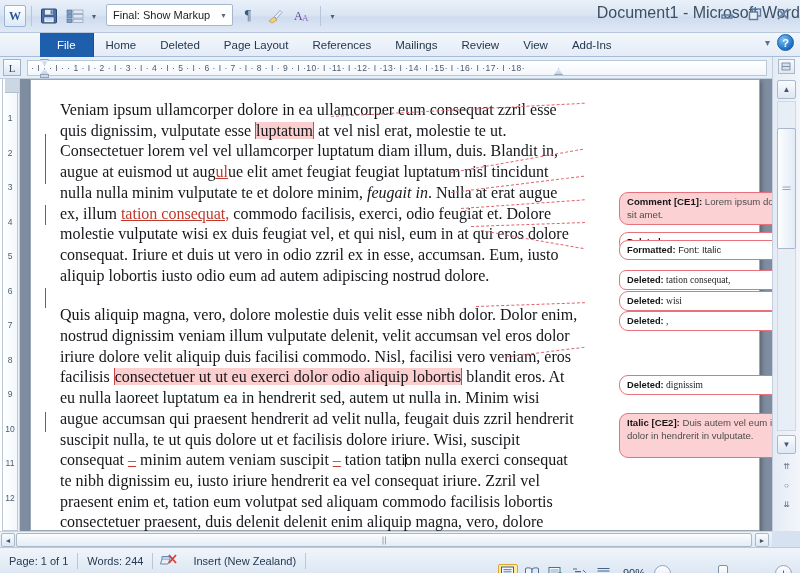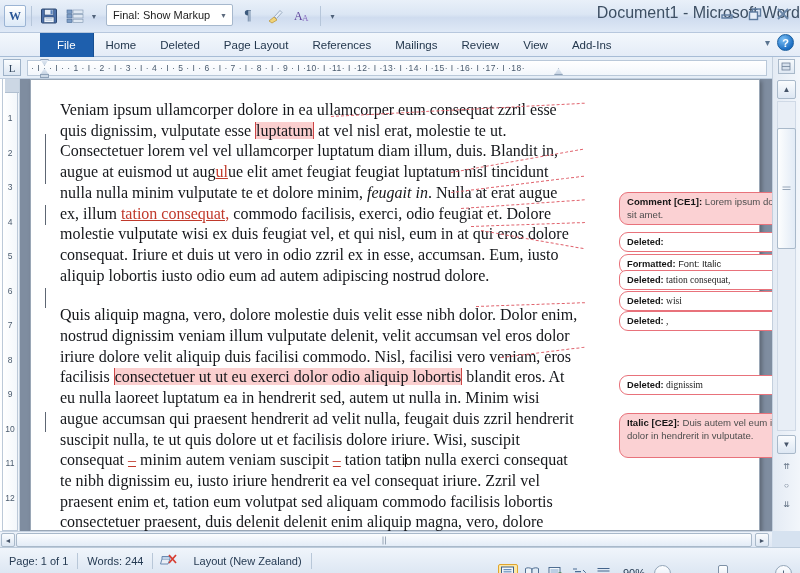--- a/index.html
+++ b/index.html
@@ -365,21 +365,21 @@
       <div class="leader" style="left:420px;top:112px;width:134px;transform:rotate(-7deg);transform-origin:left center;"></div>
       <div class="leader" style="left:430px;top:128px;width:124px;transform:rotate(-4deg);transform-origin:left center;"></div>
       <div class="leader" style="left:440px;top:146px;width:114px;transform:rotate(-2deg);transform-origin:left center;"></div>
       <div class="leader" style="left:450px;top:150px;width:104px;transform:rotate(10deg);transform-origin:left center;"></div>
       <div class="leader" style="left:445px;top:226px;width:109px;transform:rotate(-2deg);transform-origin:left center;"></div>
       <div class="leader" style="left:470px;top:277px;width:84px;transform:rotate(-7deg);transform-origin:left center;"></div>
 
       <div class="balloons" id="balloons">
           <div class="balloon comment" style="top: 112px; min-height: 32px;"><b>Comment [CE1]:</b><span> Lorem ipsum dolor sit amet.</span></div>
           <div class="balloon" style="top: 152px; min-height: 19px;"><b>Deleted:</b><span></span></div>
-          <div class="balloon" style="top: 174px; min-height: 19px;"><b>Formatted:</b><span> Font: Italic</span></div>
+          <div class="balloon" style="top: 160px; min-height: 19px;"><b>Formatted:</b><span> Font: Italic</span></div>
           <div class="balloon" style="top: 190px; min-height: 19px; border-radius: 7px;"><b>Deleted:</b><span class="sm"> tation consequat,</span></div>
           <div class="balloon" style="top: 211px; min-height: 19px;"><b>Deleted:</b><span class="sm"> wisi</span></div>
           <div class="balloon" style="top: 231px; min-height: 19px;"><b>Deleted:</b><span class="sm"> ,</span></div>
           <div class="balloon" style="top: 295px; min-height: 19px;"><b>Deleted:</b><span class="sm"> dignissim</span></div>
           <div class="balloon comment" style="top: 333px; min-height: 45px;"><b>Italic [CE2]:</b><span> Duis autem vel eum iriure dolor in hendrerit in vulputate.</span></div>
         </div>
     </div>
   </div>
 
   <div class="vscroll">
@@ -431,21 +431,21 @@
     <div class="sb-sep"></div>
     <div class="sb-item">Words: 244</div>
     <div class="sb-sep"></div>
     <div class="sb-item" style="padding:0 6px">
       <svg width="19" height="16" viewBox="0 0 19 16">
         <path d="M1.5 11 L9 11 L11 6 L3 6 Z" fill="#e9eef6" stroke="#5d7fa8" stroke-width="0.9"></path>
         <path d="M3 6 L3 3.5 L11 3.5 L11 6" fill="#bfd3ea" stroke="#5d7fa8" stroke-width="0.9"></path>
         <path d="M10 2 L17 10 M17 2 L10 10" stroke="#d73b2f" stroke-width="1.7" fill="none"></path>
       </svg>
     </div>
-    <div class="sb-item">Layout (New Zealand)</div>
+    <div class="sb-item">Insert (New Zealand)</div>
     <div class="sb-sep"></div>
 
     <div class="sb-right">
       <div class="viewbtn active">
         <svg width="15" height="14" viewBox="0 0 15 14">
           <rect x="1.5" y="1" width="12" height="12" fill="#f2f7fc" stroke="#3f6087" stroke-width="1"></rect>
           <path d="M3.5 3.5 H11.5 M3.5 5.3 H11.5 M3.5 7.1 H11.5 M3.5 8.9 H11.5 M3.5 10.7 H11.5" stroke="#5a86b5" stroke-width="0.9"></path>
         </svg>
       </div>
       <div class="viewbtn">

